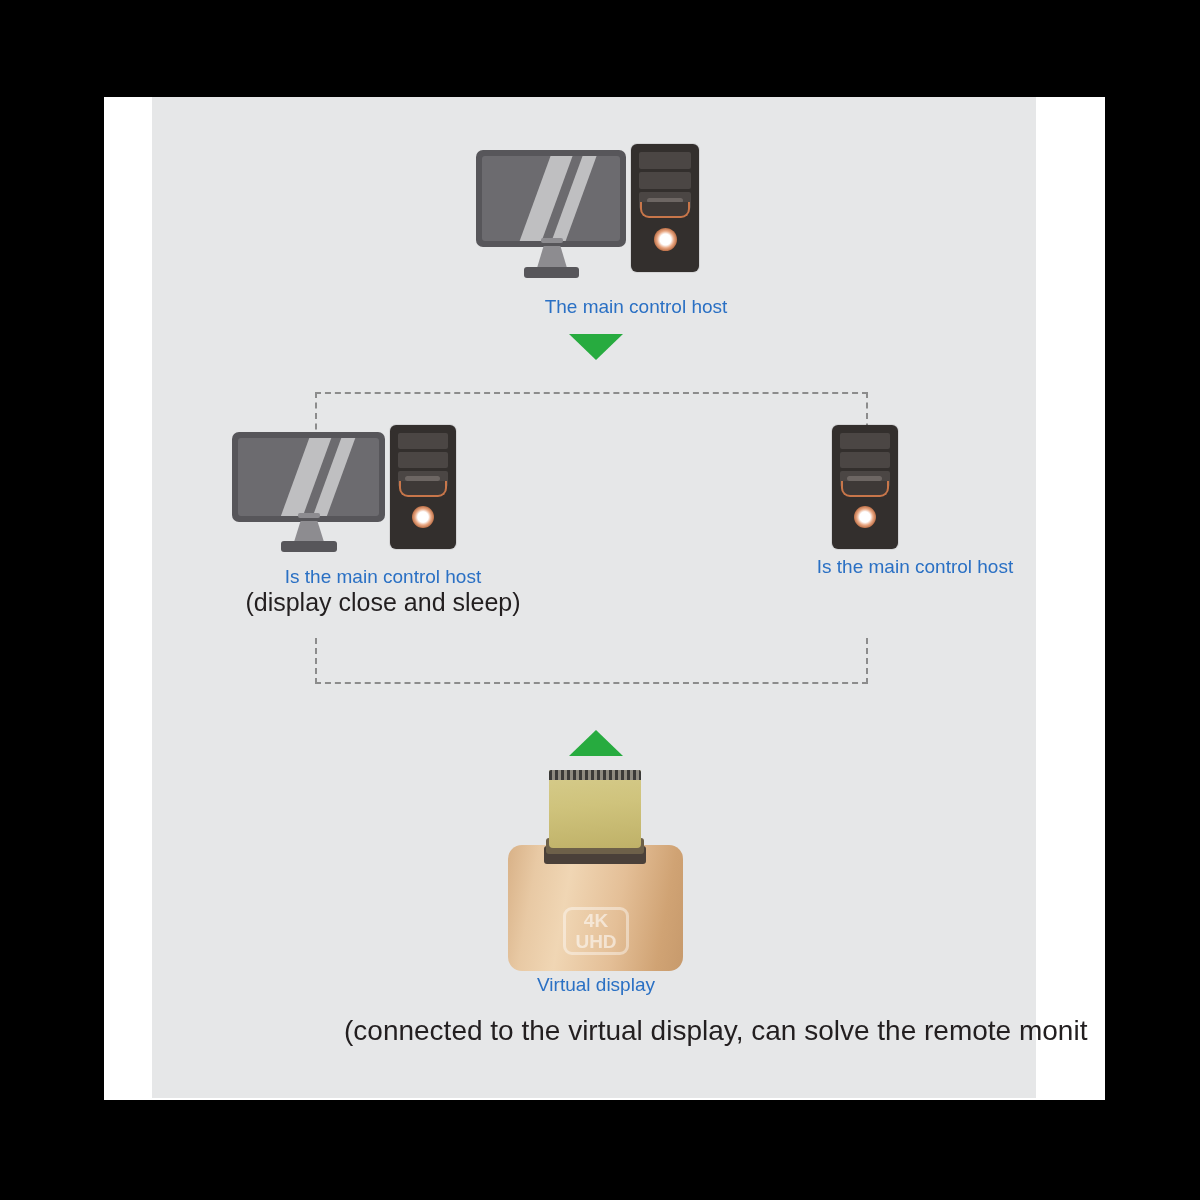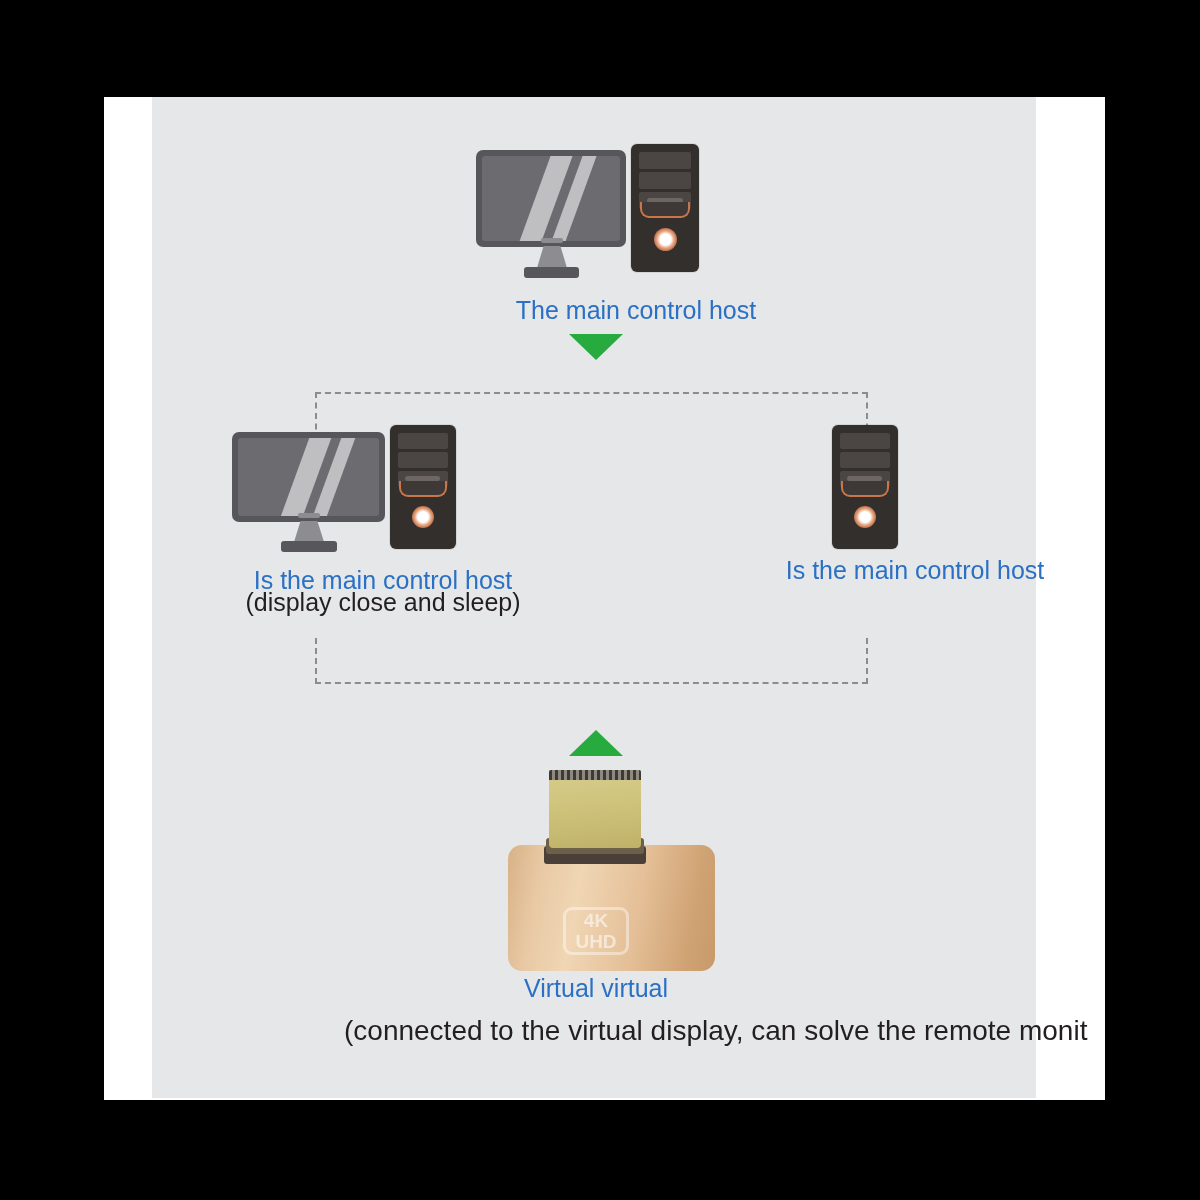--- a/index.html
+++ b/index.html
@@ -154,21 +154,20 @@
     width: 98px; height: 16px;
     background: #6d6049;
     border-radius: 3px;
   }
   .plug-body {
     position: absolute;
     left: 0px; top: 75px;
     width: 175px; height: 126px;
     border-radius: 14px;
     background: linear-gradient(100deg,#d8b187 0%,#e8c9a4 16%,#f0d6b4 34%,#e4bf97 62%,#d0a374 86%,#c79a6c 100%);
-    padding-left: 32px;
   }
   .plug-mouth {
     position: absolute;
     left: 36px; top: 76px;
     width: 102px; height: 18px;
     background: #4a4039;
     border-radius: 3px;
   }
   .plug-logo {
     position: absolute;
@@ -190,21 +189,21 @@
 
   
   .label {
     position: absolute;
     text-align: center;
     white-space: nowrap;
     font-family: "Liberation Sans", sans-serif;
   }
   .label.blue {
     color: #2a70c4;
-    font-size: 25px;
+    font-size: 19px;
   }
   .label.dark {
     color: #231f20;
     font-size: 25px;
   }
   .caption-big {
     position: absolute;
     color: #231f20;
     font-size: 28px;
     white-space: nowrap;
@@ -307,17 +306,17 @@
         <span>4K</span>
         <span>UHD</span>
       </div>
     </div>
     <div class="plug-mouth"></div>
     <div class="plug-shadowlip"></div>
     <div class="plug-tip"></div>
     <div class="plug-pins"></div>
   </div>
 
-  <div class="label blue" style="left:346px; top:974px; width:500px;">Virtual virtual</div>
+  <div class="label blue" style="left:346px; top:974px; width:500px;">Virtual display</div>
 
   <div class="caption-big" style="left:344px; top:1015px;">(connected to the virtual display, can solve the remote monit</div>
 
 </div>
 
 </body></html>

